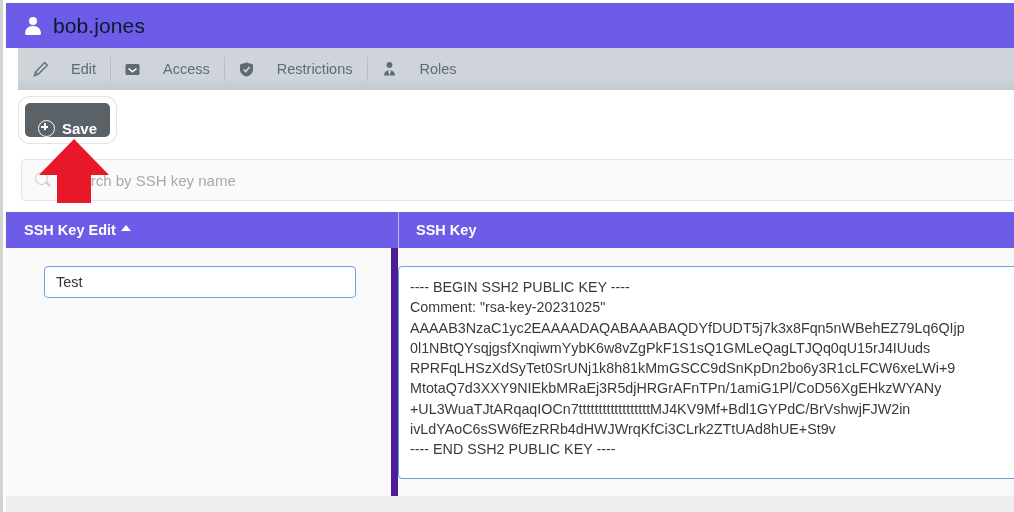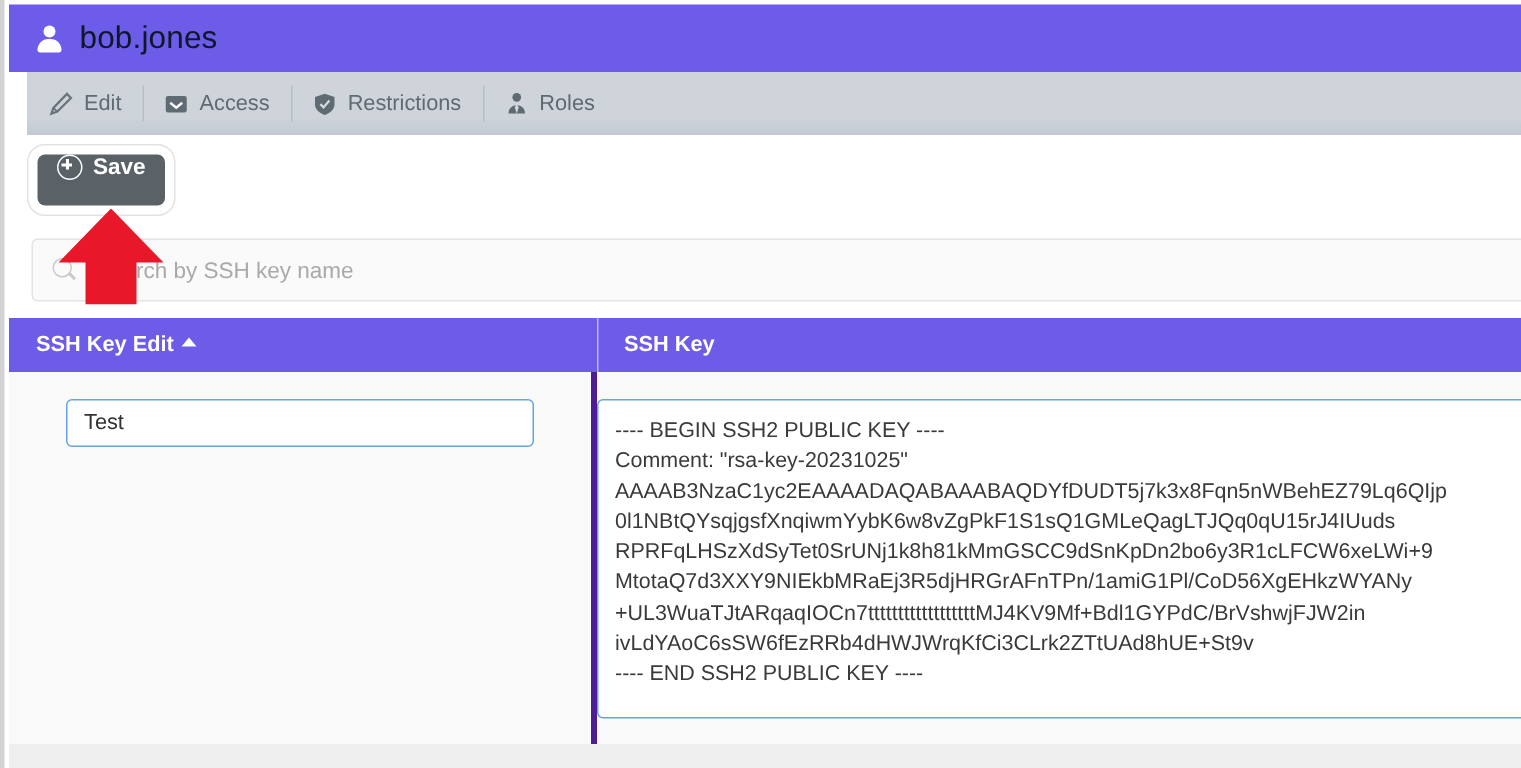--- a/index.html
+++ b/index.html
@@ -32,21 +32,21 @@
   }
   .title-text{color:#0f172a;font-size:21px;letter-spacing:.1px;}
 
   
   .tabstrip{
     position:absolute;left:15px;top:48px;width:999px;height:42px;
     background:linear-gradient(to bottom,#ced4da 0%,#ced4da 72%,#c2c9d1 100%);
     display:flex;align-items:stretch;box-sizing:border-box;
   }
   .tab{
-    display:flex;align-items:center;gap:7px;padding:0 14px;font-size:14.5px;color:#5f6b72;
+    display:flex;align-items:center;gap:22px;padding:0 14px;font-size:14.5px;color:#5f6b72;
     position:relative;cursor:pointer;user-select:none;
   }
   .tab + .tab:before{
     content:"";position:absolute;left:0;top:9px;bottom:9px;width:1px;background:#b6bdc5;
   }
   .tab.active{
     background:#ffffff;color:#2b2b2b;border-top:3px solid #6c5ce7;margin-top:-1px;
     box-shadow:0 0 0 0 transparent;z-index:3;
   }
   .tab.active:before{display:none;}
@@ -55,21 +55,21 @@
   
   .ti{width:17px;height:17px;flex:0 0 auto;display:block;}
   .ti svg{display:block;}
 
   
   .toolbar{
     position:absolute;left:3px;top:90px;width:1011px;height:60px;background:#ffffff;box-sizing:border-box;
   }
   .btn{
     position:absolute;top:13px;height:34px;border-radius:5px;background:#5a6268;color:#fff;
-    display:flex;align-items:flex-start;gap:7px;padding:0 13px;font-size:15px;font-weight:bold;
+    display:flex;align-items:flex-end;gap:7px;padding:0 13px;font-size:15px;font-weight:bold;
     box-sizing:border-box;cursor:pointer;border:none;font-family:"Liberation Sans", sans-serif;
   }
   #save-btn{left:19px;box-shadow:0 0 0 6px #ffffff, 0 0 0 7px #e2e2e2;}
   #cancel-btn{left:98px;}
   .circ{
     width:15px;height:15px;border-radius:50%;border:1.6px solid #fff;position:relative;flex:0 0 auto;
   }
   .circ.plus:before{content:"";position:absolute;left:5.2px;top:2.1px;width:1.6px;height:7.4px;background:#fff;}
   .circ.plus:after{content:"";position:absolute;left:2.1px;top:5.2px;width:7.4px;height:1.6px;background:#fff;}
   .circ.x:before,.circ.x:after{
@@ -112,21 +112,21 @@
   .th.c1{width:392px;}
   .th.c2{width:619px;}
   .th.c2:before{content:"";position:absolute;left:0;top:0;bottom:0;width:1px;background:#ffffff;opacity:.55;}
   .sortarrow{
     width:0;height:0;border-left:5px solid transparent;border-right:5px solid transparent;
     border-bottom:6px solid #ffffff;margin-left:5px;margin-bottom:5px;
   }
   .tbody{
     position:absolute;left:0;top:36px;width:1011px;height:248px;background:#f9f9f9;display:flex;
   }
-  .td1{width:392px;position:relative;box-sizing:border-box;border-right:4px solid #4c1d95;text-decoration:underline;}
+  .td1{width:392px;position:relative;box-sizing:border-box;border-right:7px solid #4c1d95;text-decoration:underline;}
   .td2{flex:1;position:relative;box-sizing:border-box;}
   .name-input{
     position:absolute;left:38px;top:18px;width:312px;height:32px;box-sizing:border-box;
     border:1px solid #66a3e0;border-radius:4px;background:#fff;outline:none;
     font-size:14.5px;color:#333;padding-left:11px;font-family:"Liberation Sans", sans-serif;
   }
   .key-area{
     position:absolute;left:0px;top:18px;width:640px;height:213px;box-sizing:border-box;
     border:1px solid #66a3e0;border-radius:4px;background:#fff;outline:none;resize:none;
     font-size:14.3px;line-height:20.3px;color:#3a3a3a;padding:10px 10px 10px 11px;

